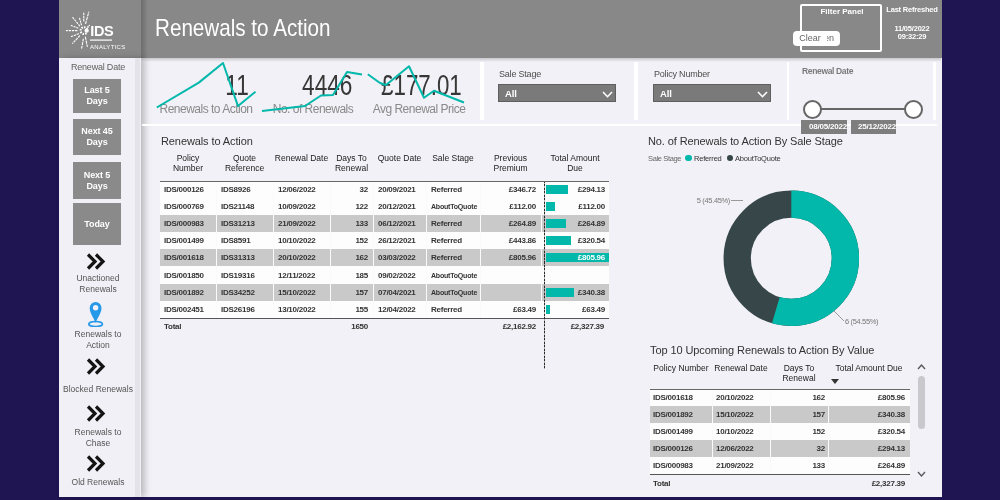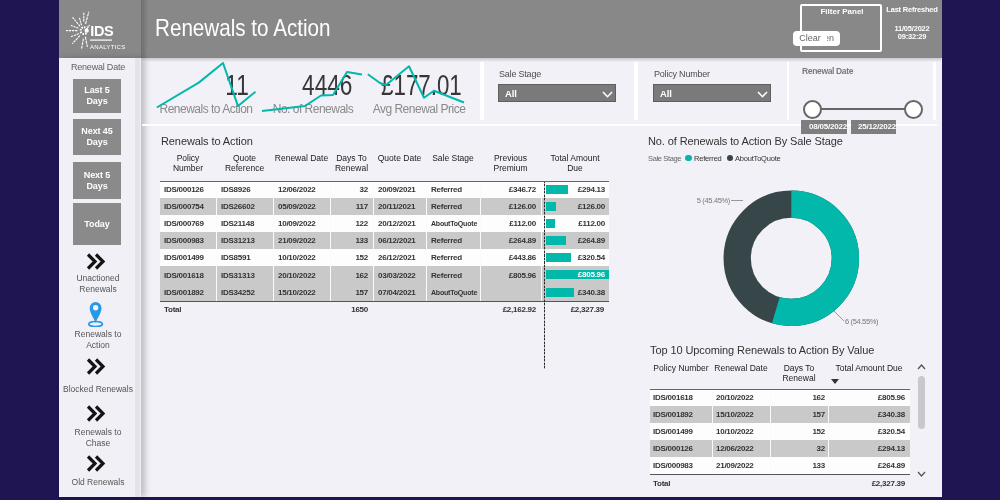--- a/index.html
+++ b/index.html
@@ -199,33 +199,20 @@
           <td class="l">12/06/2022</td>
           <td class="r">32</td>
           <td class="l">20/09/2021</td>
           <td class="l">Referred</td>
           <td class="r">£346.72</td>
           <td style="position:relative;">
             <div class="bar" style="width:22.4px;"></div>
             <div class="abs" style="right:4px;top:4px;">£294.13</div>
           </td>
         </tr>
-<tr class="gr" style="height:17.1px;">
-          <td class="l">IDS/000754</td>
-          <td class="l">IDS26602</td>
-          <td class="l">05/09/2022</td>
-          <td class="r">117</td>
-          <td class="l">20/11/2021</td>
-          <td class="l">Referred</td>
-          <td class="r">£126.00</td>
-          <td style="position:relative;">
-            <div class="bar" style="width:10.3px;"></div>
-            <div class="abs" style="right:4px;top:4px;">£126.00</div>
-          </td>
-        </tr>
 <tr class="wr" style="height:17.1px;">
           <td class="l">IDS/000769</td>
           <td class="l">IDS21148</td>
           <td class="l">10/09/2022</td>
           <td class="r">122</td>
           <td class="l">20/12/2021</td>
           <td class="l"><span class="sq">AboutToQuote</span></td>
           <td class="r">£112.00</td>
           <td style="position:relative;">
             <div class="bar" style="width:9px;"></div>
@@ -264,31 +251,54 @@
           <td class="l">20/10/2022</td>
           <td class="r">162</td>
           <td class="l">03/03/2022</td>
           <td class="l">Referred</td>
           <td class="r">£805.96</td>
           <td style="position:relative;">
             <div class="bar" style="width:64.2px;"></div>
             <div class="abs" style="right:4px;top:4px;color:#fff;">£805.96</div>
           </td>
         </tr>
+<tr class="wr" style="height:17.1px;">
+          <td class="l">IDS/001850</td>
+          <td class="l">IDS19316</td>
+          <td class="l">12/11/2022</td>
+          <td class="r">185</td>
+          <td class="l">09/02/2022</td>
+          <td class="l"><span class="sq">AboutToQuote</span></td>
+          <td class="r"></td>
+          <td></td>
+        </tr>
 <tr class="gr" style="height:17.1px;">
           <td class="l">IDS/001892</td>
           <td class="l">IDS34252</td>
           <td class="l">15/10/2022</td>
           <td class="r">157</td>
           <td class="l">07/04/2021</td>
           <td class="l"><span class="sq">AboutToQuote</span></td>
           <td class="r"></td>
           <td style="position:relative;">
             <div class="bar" style="width:27.6px;"></div>
             <div class="abs" style="right:4px;top:4px;">£340.38</div>
+          </td>
+        </tr>
+<tr class="wr" style="height:17.1px;">
+          <td class="l">IDS/002451</td>
+          <td class="l">IDS26196</td>
+          <td class="l">13/10/2022</td>
+          <td class="r">155</td>
+          <td class="l">12/04/2022</td>
+          <td class="l">Referred</td>
+          <td class="r">£63.49</td>
+          <td style="position:relative;">
+            <div class="bar" style="width:4.3px;"></div>
+            <div class="abs" style="right:4px;top:4px;">£63.49</div>
           </td>
         </tr>
 <tr class="totrow" style="height:16px;">
           <td class="l">Total</td>
           <td></td>
           <td></td>
           <td class="r">1650</td>
           <td></td>
           <td></td>
           <td class="r">£2,162.92</td>

